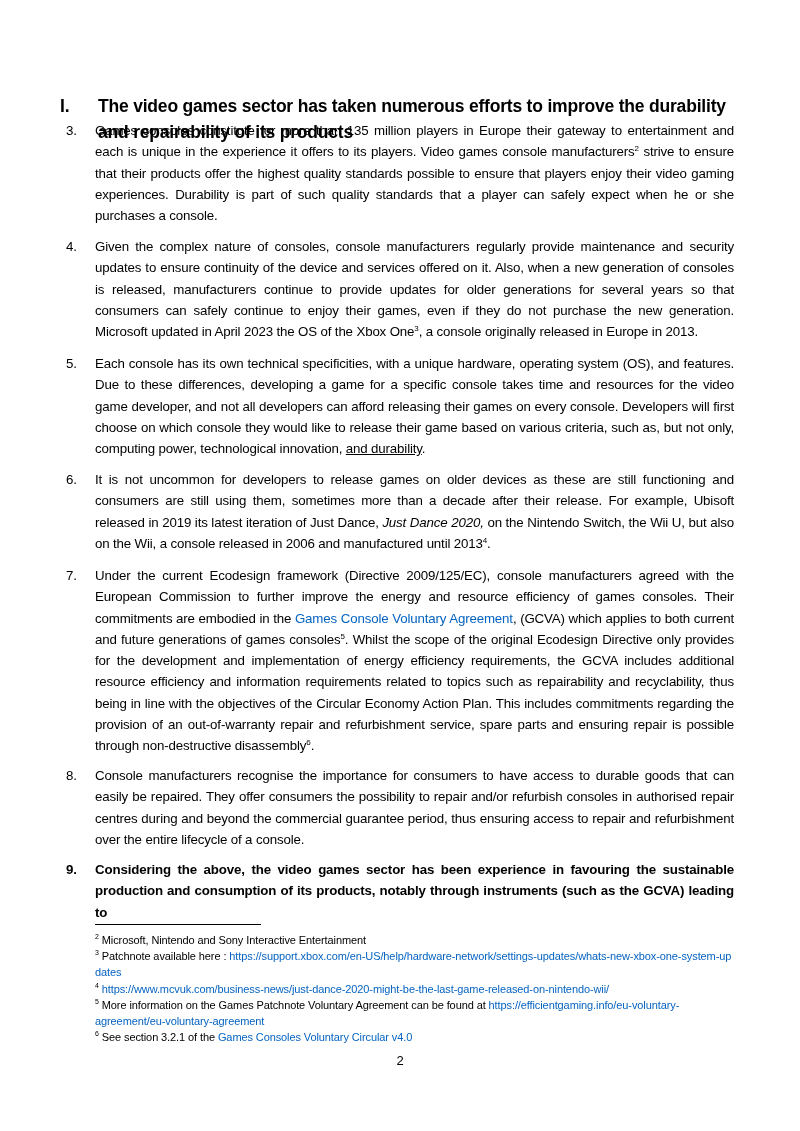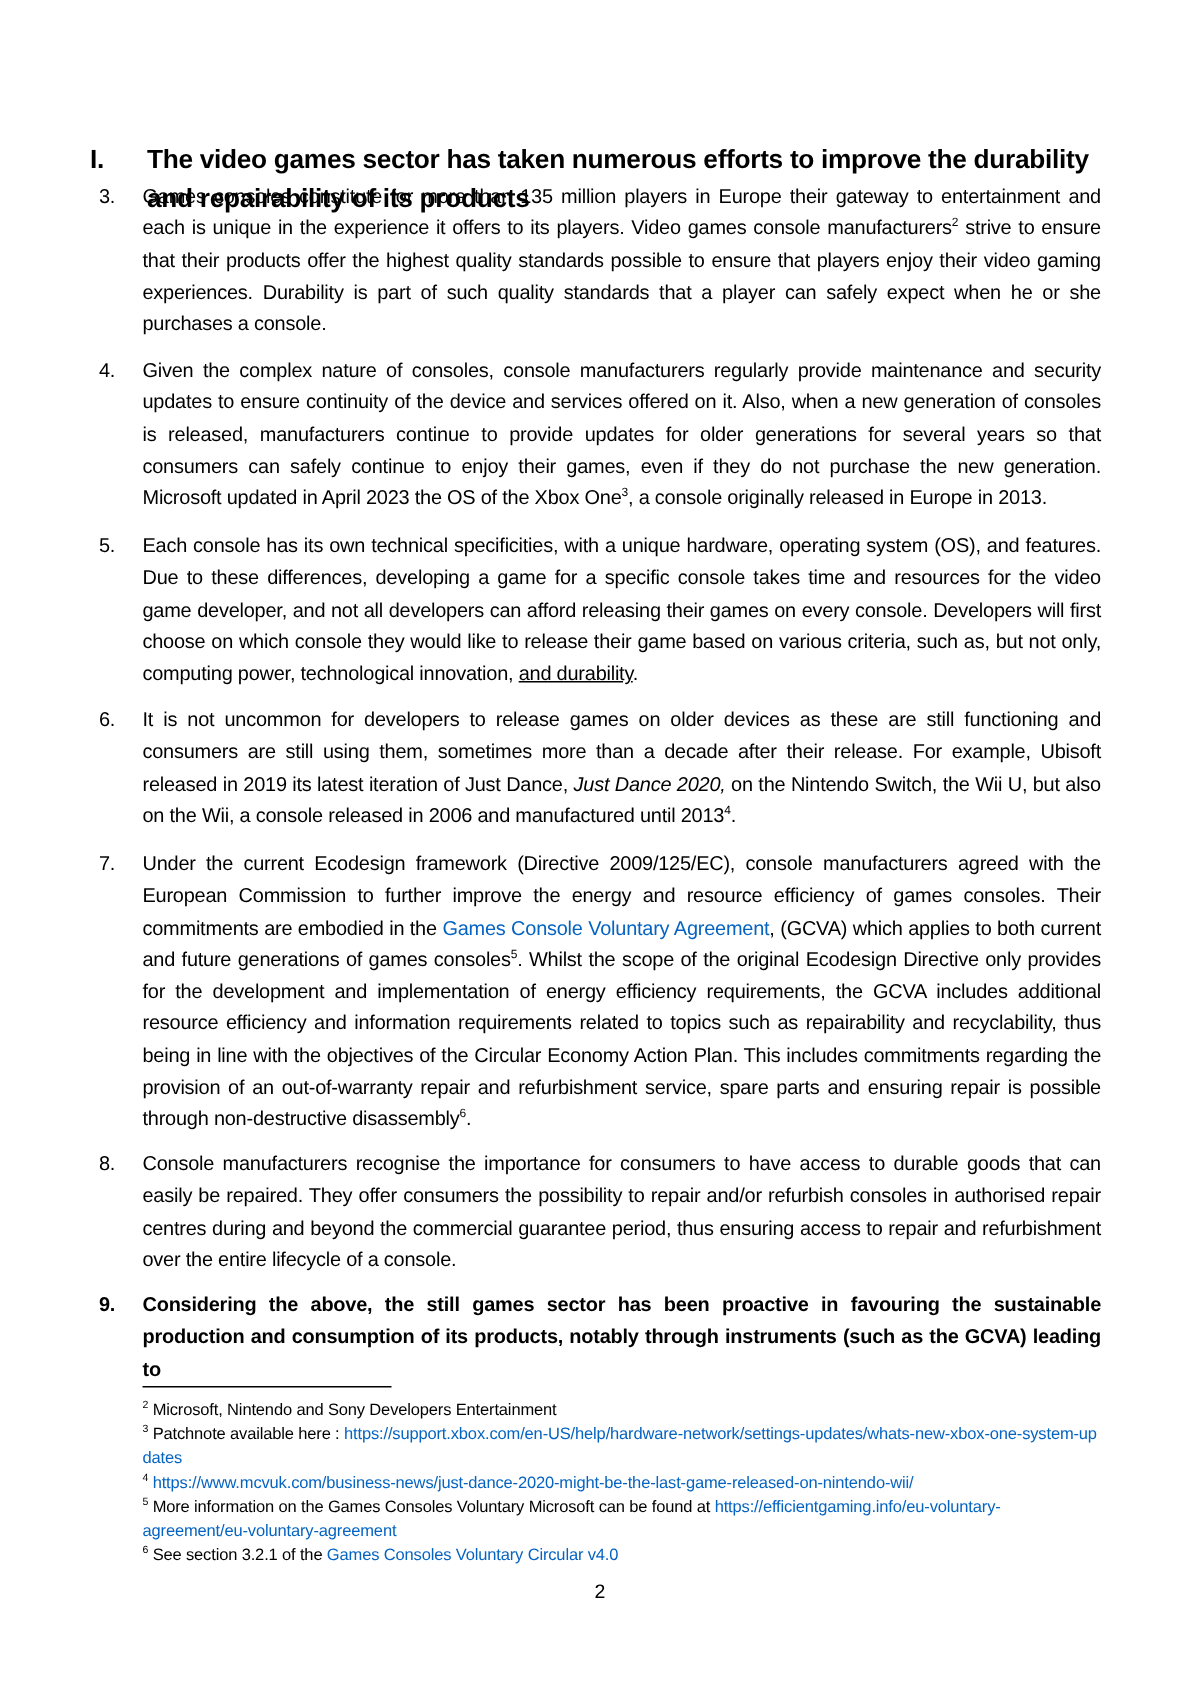--- a/index.html
+++ b/index.html
@@ -58,27 +58,27 @@
     <span class="ptxt"><span>Under the current Ecodesign framework (Directive 2009/125/EC), console manufacturers agreed with the European Commission to further improve the energy and resource efficiency of games consoles. Their commitments are embodied in the </span><span class="link">Games Console Voluntary Agreement</span><span>, (GCVA) which applies to both current and future generations of games consoles</span><sup>5</sup><span>. Whilst the scope of the original Ecodesign Directive only provides for the development and implementation of energy efficiency requirements, the GCVA includes additional resource efficiency and information requirements related to topics such as repairability and recyclability, thus being in line with the objectives of the Circular Economy Action Plan. This includes commitments regarding the provision of an out-of-warranty repair and refurbishment service, spare parts and ensuring repair is possible through non-destructive disassembly</span><sup>6</sup><span>.</span></span>
   </div>
 
   <div class="para" style="top:765px">
     <span class="pnum">8.</span>
     <span class="ptxt">Console manufacturers recognise the importance for consumers to have access to durable goods that can easily be repaired. They offer consumers the possibility to repair and/or refurbish consoles in authorised repair centres during and beyond the commercial guarantee period, thus ensuring access to repair and refurbishment over the entire lifecycle of a console.</span>
   </div>
 
   <div class="para bold" style="top:859px">
     <span class="pnum">9.</span>
-    <span class="ptxt">Considering the above, the still games sector has been proactive in favouring the sustainable production and consumption of its products, notably through instruments (such as the GCVA) leading to</span>
+    <span class="ptxt">Considering the above, the video games sector has been experience in favouring the sustainable production and consumption of its products, notably through instruments (such as the GCVA) leading to</span>
   </div>
 
   <div class="fn-rule"></div>
 
   <div class="footnotes">
-    <div class="fn"><sup>2</sup> <span>Microsoft, Nintendo and Sony Developers Entertainment</span></div>
+    <div class="fn"><sup>2</sup> <span>Microsoft, Nintendo and Sony Interactive Entertainment</span></div>
     <div class="fn"><sup>3</sup> <span>Patchnote available here : </span><span class="link" style="word-break:break-all">https://support.xbox.com/en-US/help/hardware-network/settings-updates/whats-new-xbox-one-system-updates</span></div>
     <div class="fn"><sup>4</sup> <span class="link">https://www.mcvuk.com/business-news/just-dance-2020-might-be-the-last-game-released-on-nintendo-wii/</span></div>
-    <div class="fn"><sup>5</sup> <span>More information on the Games Consoles Voluntary Microsoft can be found at  </span><span class="link">https://efficientgaming.info/eu-voluntary-agreement/eu-voluntary-agreement</span></div>
+    <div class="fn"><sup>5</sup> <span>More information on the Games Patchnote Voluntary Agreement can be found at  </span><span class="link">https://efficientgaming.info/eu-voluntary-agreement/eu-voluntary-agreement</span></div>
     <div class="fn"><sup>6</sup> <span>See section 3.2.1 of the </span><span class="link">Games Consoles Voluntary Circular v4.0</span></div>
   </div>
 
   <div class="pagenum">2</div>
 </div>
 
 </body></html>

